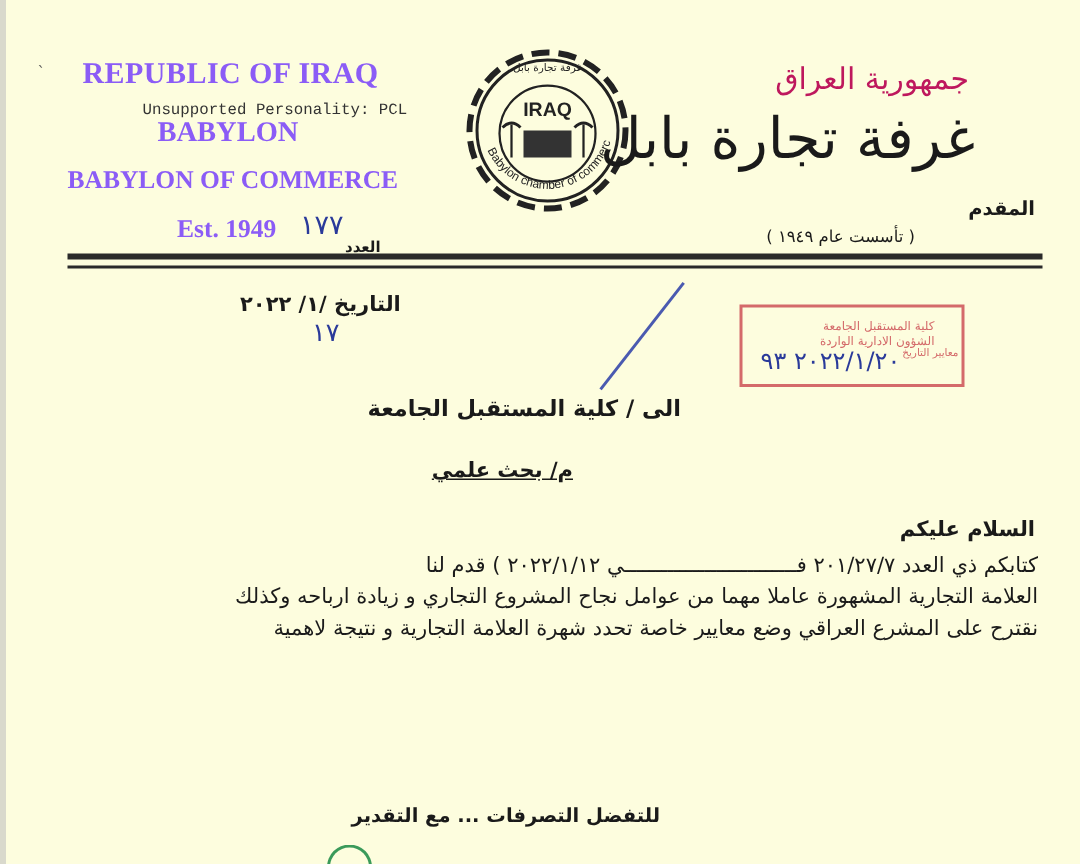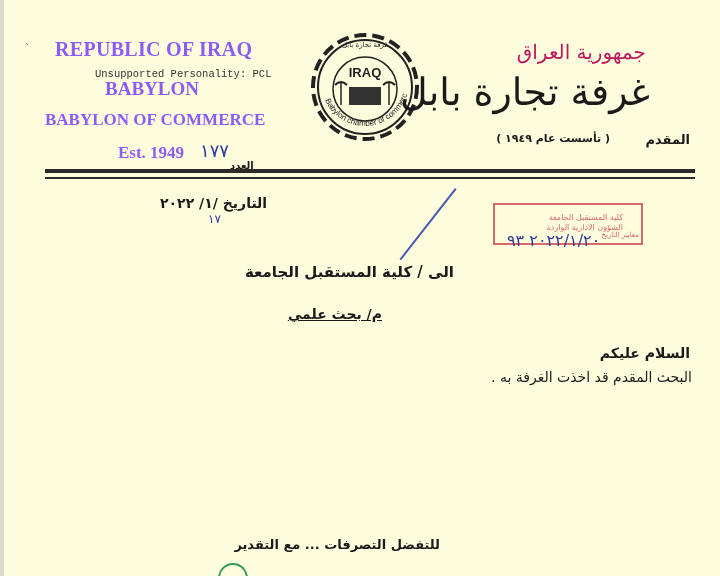--- a/index.html
+++ b/index.html
@@ -16,29 +16,29 @@
   .en-pcl { left:95px; top:68px; font-family:"Liberation Mono", monospace; font-size:10.5px; color:#333; }
   .en-babylon { left:105px; top:78px; font-size:19px; }
   .en-chamber { left:45px; top:110px; font-size:17px; }
   .en-est { left:118px; top:143px; font-size:17px; }
   .hand-blue { color:#2a3a9a; font-family:"DejaVu Sans", sans-serif; }
   .est-hand { left:200px; top:140px; font-size:18px; }
   .ar { direction:rtl; font-family:"DejaVu Sans", sans-serif; }
   .ar-rep { right:74px; top:40px; font-size:20px; font-family:"DejaVu Serif", serif; color:#be185d; }
   .ar-chamber { right:70px; top:70px; font-size:38px; font-family:"DejaVu Serif", serif; color:#1a1a1a; }
   .ar-idara { right:30px; top:132px; font-size:13px; font-weight:bold; }
-  .ar-est { right:110px; top:132px; font-size:11px; font-weight:bold; }
+  .ar-est { right:110px; top:151px; font-size:11px; font-weight:normal; }
   .logo { left:305px; top:25px; width:120px; height:125px; }
   .rule1 { left:45px; top:169px; width:650px; height:4px; background:#2a2a2a; }
   .rule2 { left:45px; top:177px; width:650px; height:2px; background:#2a2a2a; }
   .adad { left:230px; top:160px; font-size:10px; font-weight:bold; }
   .date { left:160px; top:195px; font-size:14px; font-weight:bold; }
-  .date-hand { left:208px; top:212px; font-size:12px; }
+  .date-hand { left:208px; top:212px; font-size:17px; }
   .stamp {
-    left:493px; top:203px; width:150px; height:42px;
+    left:493px; top:203px; width:150px; height:55px;
     border:2px solid #d46a6a; color:#d46a6a; box-sizing:border-box;
   }
   .stamp .l1 { position:absolute; right:18px; top:8px; font-size:8px; direction:rtl; }
   .stamp .l2 { position:absolute; right:18px; top:18px; font-size:8px; direction:rtl; }
   .stamp .hw { position:absolute; left:12px; top:26px; font-size:16px; color:#2a3a9a; letter-spacing:1px; }
   .stamp .side { position:absolute; right:2px; top:26px; font-size:7px; color:#d46a6a; }
   .pen-line { left:455px; top:188px; width:2px; height:90px; background:#4a5ab0; transform:rotate(38deg); transform-origin:top left; }
   .to { right:266px; top:263px; font-size:15px; font-weight:bold; }
   .subj { right:338px; top:306px; font-size:14px; font-weight:bold; text-decoration:underline; }
   .greet { right:30px; top:345px; font-size:14px; font-weight:bold; }
@@ -107,18 +107,20 @@
   <div class="hw">٢٠٢٢/١/٢٠  ٩٣</div>
   <div class="side ar">معايير التاريخ</div>
 </div>
 
 <div class="abs ar to">الى / كلية المستقبل الجامعة</div>
 <div class="abs ar subj">م/ بحث علمي</div>
 
 <div class="abs ar greet">السلام عليكم</div>
 
 <div class="abs ar body">
-  <p>البحث المقدم قد اخذت الغرفة به .</p>
+  <p>كتابكم ذي العدد ٢٠١/٢٧/٧ فــــــــــــــــــــــــــــي ٢٠٢٢/١/١٢ ) قدم لنا</p>
+  <p>العلامة التجارية المشهورة عاملا مهما من عوامل نجاح المشروع التجاري و زيادة ارباحه وكذلك</p>
+  <p>نقترح على المشرع العراقي وضع معايير خاصة تحدد شهرة العلامة التجارية     و نتيجة لاهمية</p>
 </div>
 
 <div class="abs ar closing">للتفضل التصرفات ... مع التقدير</div>
 
 <div class="abs green-mark"></div>
 
 </body></html>

